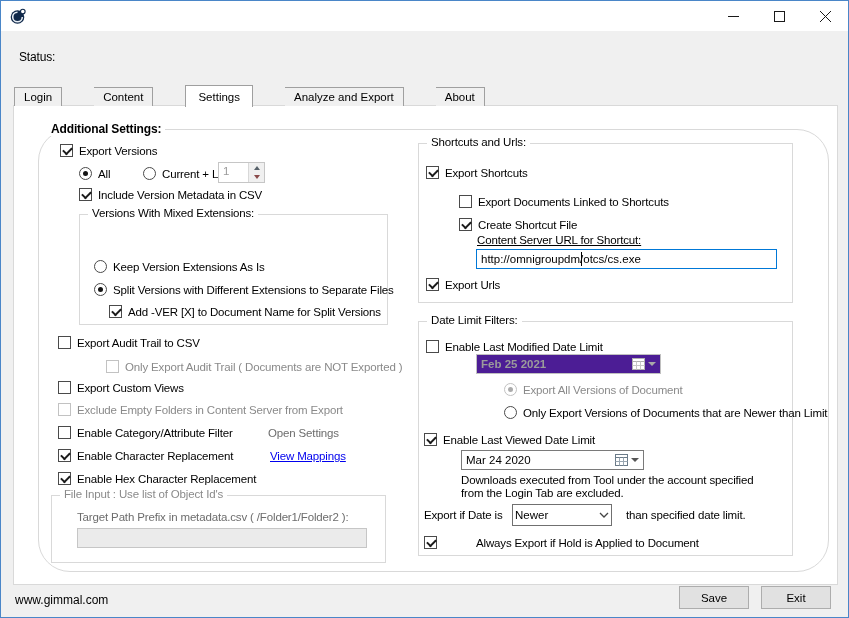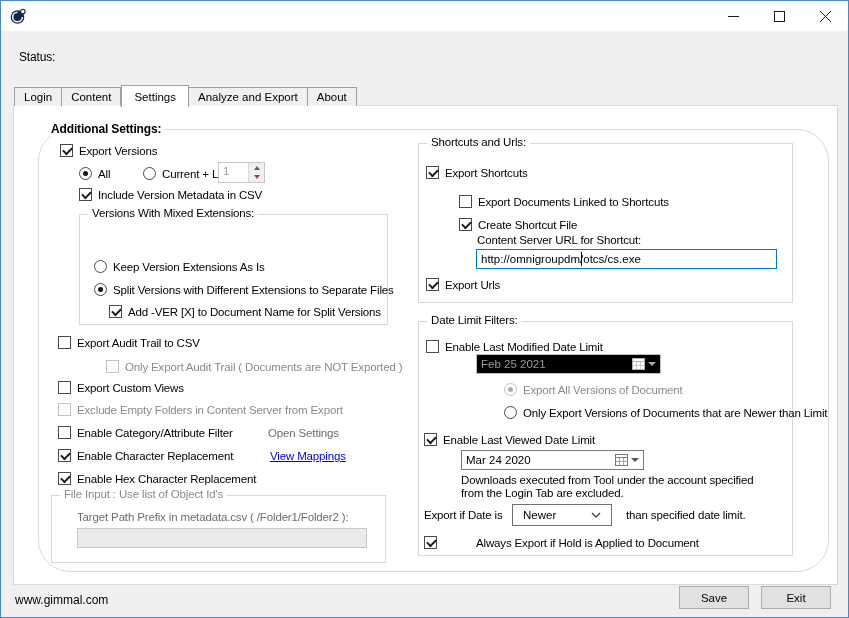--- a/index.html
+++ b/index.html
@@ -10,21 +10,21 @@
   .lbl{font-size:11.5px;letter-spacing:-0.15px;white-space:nowrap;}
 
   
   .titlebar{position:absolute;left:0;top:0;width:847px;height:30px;background:#fff;display:flex;align-items:center;}
   .title-icon{margin-left:9px;width:17px;height:17px;flex:none;}
   .title-text{margin-left:7px;font-size:12px;white-space:nowrap;}
   .winbtns{position:absolute;right:0;top:0;height:30px;display:flex;}
   .winbtn{width:46px;height:30px;display:flex;align-items:center;justify-content:center;}
 
   
-  .tabstrip{position:absolute;left:13px;top:83px;height:22px;display:flex;align-items:flex-end;z-index:3;}
+  .tabstrip{position:absolute;left:13px;top:83px;height:22px;display:flex;align-items:flex-end;z-index:3;gap:32px;}
   .tab{height:19px;background:#f0f0f0;border:1px solid #9f9f9f;border-bottom:none;display:flex;align-items:center;padding:0 9px;font-size:11.5px;margin-right:0;cursor:default;}
   .tab + .tab{border-left:none;}
   .tab.selected{height:22px;background:#fff;padding:0 12px;border-left:1px solid #9f9f9f;margin-bottom:-1px;position:relative;z-index:4;}
   .tabpage{position:absolute;left:12px;top:104px;width:825px;height:480px;background:#fff;border:1px solid #d9d9d9;}
 
   
   .grp{position:absolute;border:1px solid #d9d9d9;}
   .grp>.legend{position:absolute;top:-8px;left:8px;background:#fff;padding:0 4px;font-size:11.5px;letter-spacing:-0.15px;white-space:nowrap;}
   .grp>.legend.bold{font-weight:bold;font-size:12px;}
   .legend.gray{color:#8a8a8a;}
@@ -44,25 +44,25 @@
   .spin-val{flex:1;font-size:11.5px;color:#9b9b9b;padding:2px 4px;}
   .spin-btns{width:16px;display:flex;flex-direction:column;border-left:1px solid #d8d8d8;}
   .spin-btn{flex:1;background:#f0f0f0;display:flex;align-items:center;justify-content:center;}
   .tri-up{width:0;height:0;border-left:3px solid transparent;border-right:3px solid transparent;border-bottom:4px solid #566069;}
   .tri-dn{width:0;height:0;border-left:3px solid transparent;border-right:3px solid transparent;border-top:4px solid #8a4a4a;}
   .textbox{position:absolute;background:#fff;border:1px solid #7a7a7a;font-size:11.5px;display:flex;align-items:center;padding:0 4px;white-space:nowrap;overflow:hidden;}
   .textbox.focused{border:1px solid #0078d7;}
   .textbox.disabledbox{background:#ebebeb;border-color:#c6c6c6;}
   .caret{position:absolute;left:104px;top:2px;bottom:2px;width:1px;background:#000;}
   .datepicker{position:absolute;background:#fff;border:1px solid #7a7a7a;display:flex;align-items:center;font-size:11.5px;padding:0 4px;}
-  .datepicker.disabledbox{border-color:#c0c0c0;color:#9b9b9b;background:#000000;}
+  .datepicker.disabledbox{border-color:#c0c0c0;color:#9b9b9b;background:#4c1d95;font-weight:bold;}
   .dp-right{margin-left:auto;display:flex;align-items:center;gap:3px;}
   .dp-arrow{width:0;height:0;border-left:4px solid transparent;border-right:4px solid transparent;border-top:4px solid #555;}
   .disabledbox .dp-arrow{border-top-color:#a8a8a8;}
-  .combo{position:absolute;background:#fff;border:1px solid #707070;display:flex;align-items:center;font-size:11.5px;padding:0 10px;}
+  .combo{position:absolute;background:#fff;border:1px solid #707070;display:flex;align-items:center;font-size:11.5px;padding:0 2px;}
   .combo svg{margin-left:auto;}
 
   .linklbl{color:#0000ee;text-decoration:underline;font-size:11.5px;letter-spacing:-0.15px;white-space:nowrap;cursor:pointer;}
   .graylbl{color:#6d6d6d;}
   .note{font-size:11.5px;letter-spacing:-0.15px;line-height:13px;}
 
   
   .footer-site{position:absolute;left:14px;top:592px;font-size:12px;}
   .btn{position:absolute;width:70px;height:23px;background:#e1e1e1;border:1px solid #adadad;font-size:11.5px;display:flex;align-items:center;justify-content:center;}
 </style>
@@ -216,21 +216,21 @@
           <span>Export Shortcuts</span>
         </div>
         <div class="cb" style="left:40px;top:51px;">
           <span class="box"></span>
           <span>Export Documents Linked to Shortcuts</span>
         </div>
         <div class="cb checked" style="left:40px;top:74px;">
           <span class="box"></span>
           <span>Create Shortcut File</span>
         </div>
-        <span class="abs lbl" style="left:58px;top:90px;">Content Server URL for Shortcut:</span>
+        <span class="abs lbl" style="left:58px;top:90px;text-decoration:underline;">Content Server URL for Shortcut:</span>
         <div class="textbox focused" style="left:57px;top:105px;width:301px;height:20px;">
           <span>http://omnigroupdm/otcs/cs.exe</span>
           <span class="caret"></span>
         </div>
         <div class="cb checked" style="left:7px;top:134px;">
           <span class="box"></span>
           <span>Export Urls</span>
         </div>
       </div>
 

